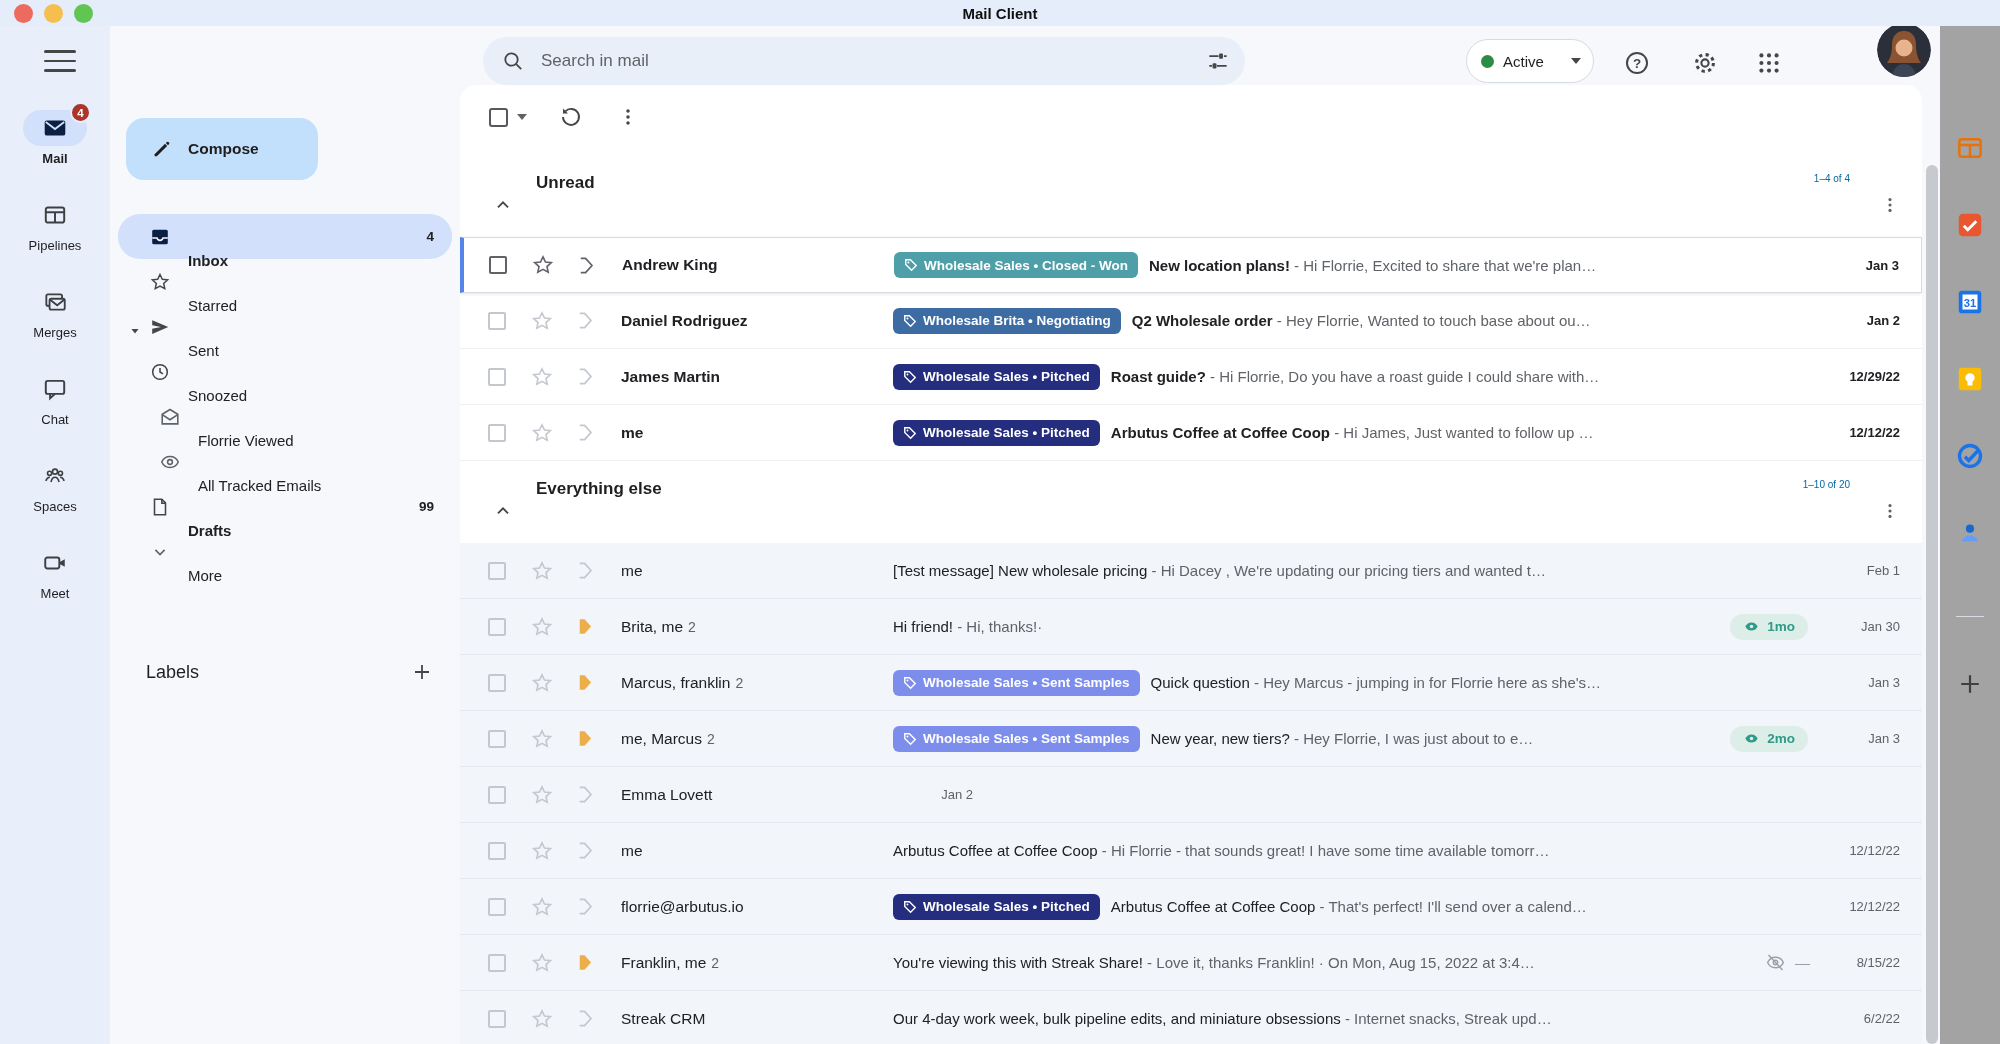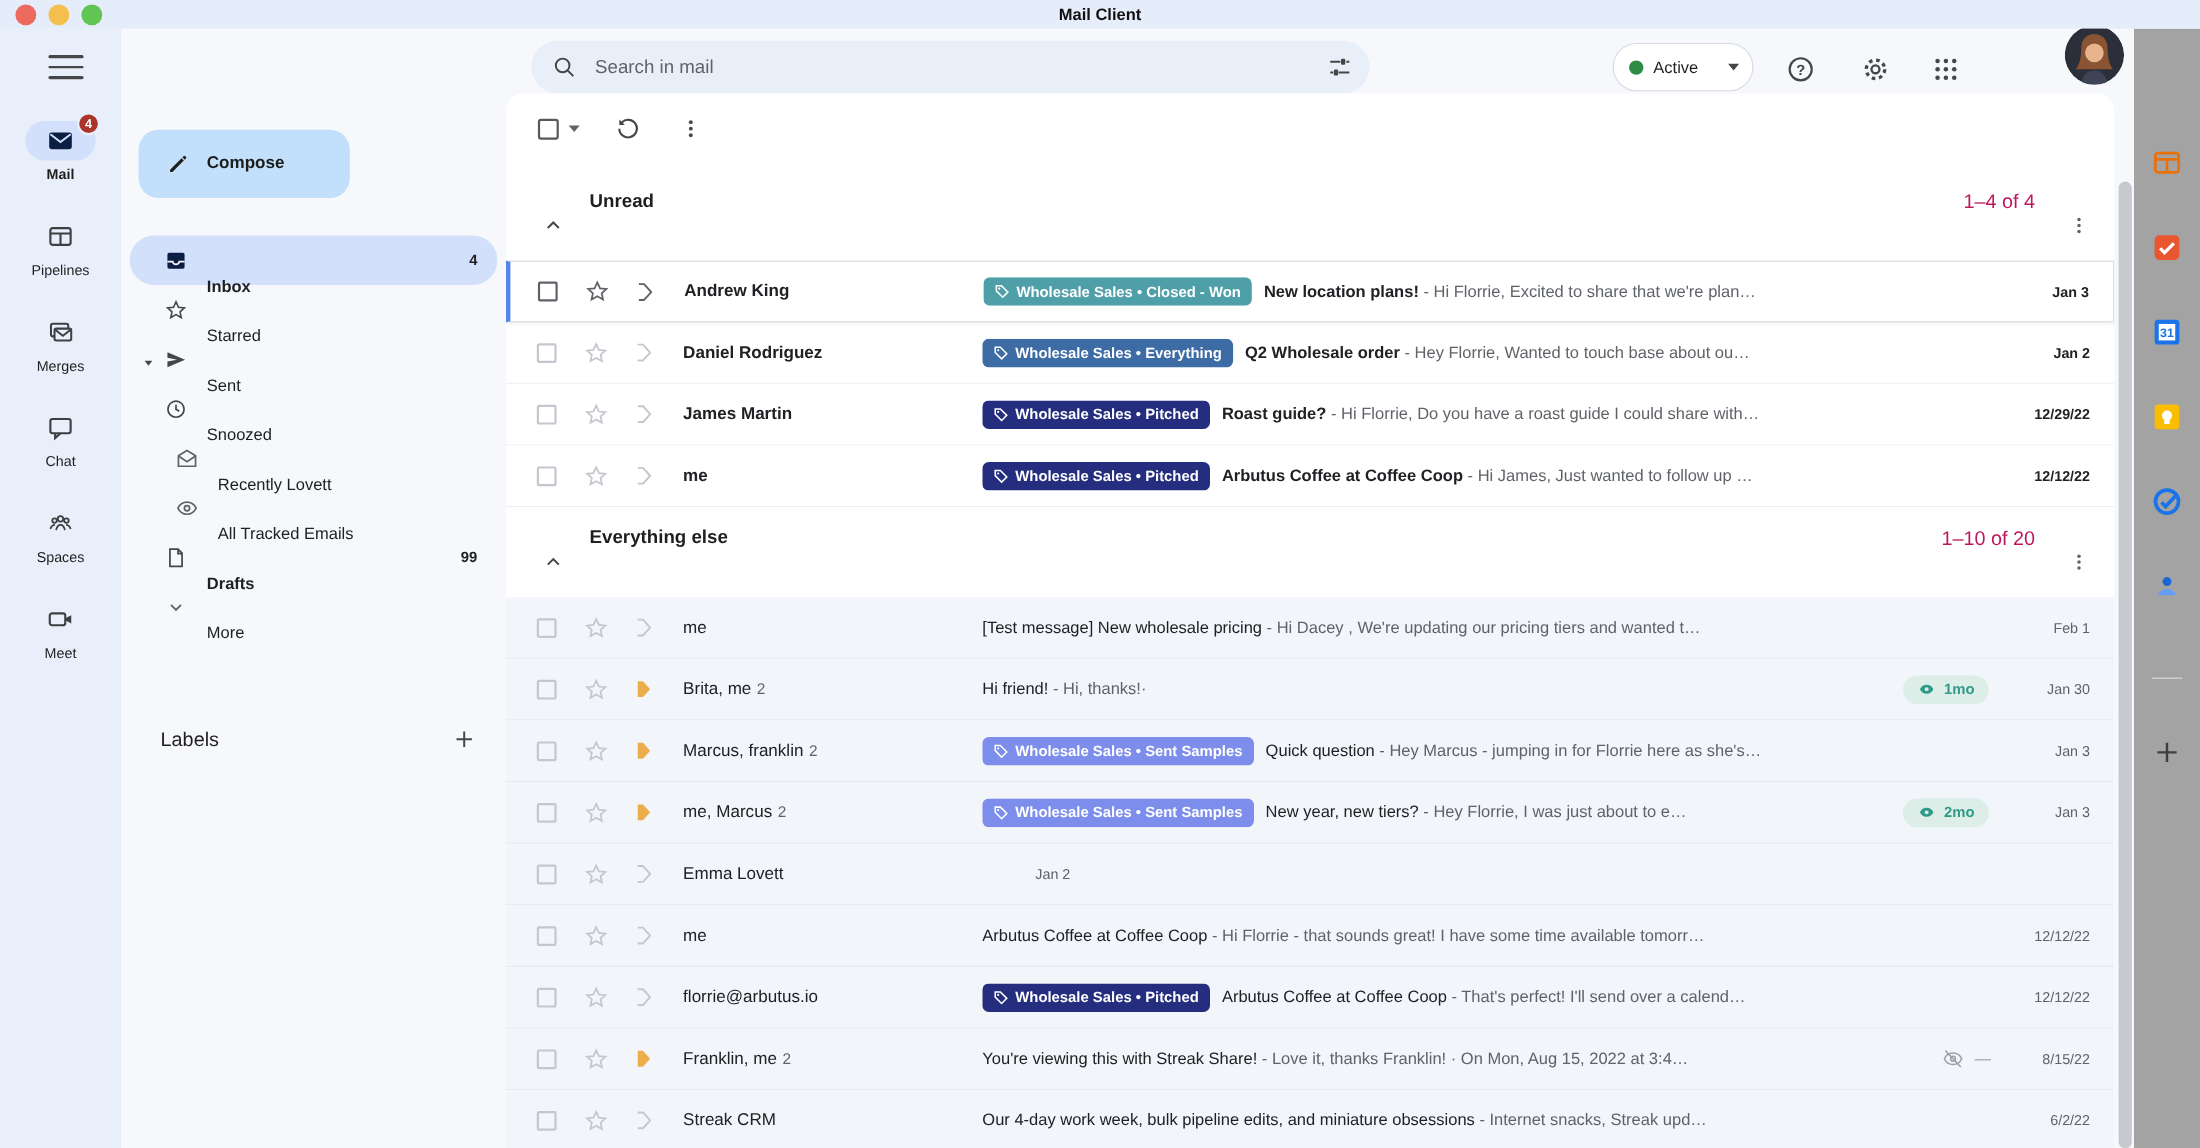--- a/index.html
+++ b/index.html
@@ -50,21 +50,21 @@
   .panel { position:absolute; left:460px; top:85px; width:1462px; bottom:0; background:#fff;
            border-radius:16px 16px 0 0; overflow:hidden; }
   .toolbar { height:64px; display:flex; align-items:center; padding-left:29px; }
   .sel-cb { width:19px; height:19px; border:2px solid #55585c; border-radius:3px; background:#fff; cursor:pointer; }
   .sel-caret { margin-left:9px; cursor:pointer; }
   .tb-refresh { margin-left:32px; } .tb-dots { margin-left:34px; }
 
   .section-header { display:flex; height:64px; padding:0 22px 0 32px; }
   .section-header.first { margin-top:24px; } .section-header.second { margin-top:18px; }
   .section-title { font-size:17px; font-weight:700; color:#1f1f1f; margin-left:22px; }
-  .range { margin-left:auto; font-size:18px; color:#be185d; }
+  .range { margin-left:auto; font-size:10px; color:#0369a1; }
   .header-dots { margin-left:30px; }
 
   .mail-row { height:56px; display:flex; align-items:center; padding:0 16px 0 28px; background:#fff;
               border-bottom:1px solid #edeff3; cursor:pointer; position:relative; }
   .mail-row.read { background:#f2f5fa; border-bottom:1px solid #e4e8f0; }
   .mail-row.selected { border:1px solid #d8dbe1; border-left:4px solid #5585e8; box-shadow:0 1px 3px rgba(32,33,36,.12);
                        padding-left:25px; z-index:2; }
   .row-cb { width:18px; height:18px; border:2px solid #c3c7ce; border-radius:2px; flex:none; background:transparent; }
   .mail-row.selected .row-cb { border-color:#5f6368; }
   .row-star { margin-left:24px; flex:none; display:flex; }
@@ -343,21 +343,21 @@
         </div>
         <div class="side-item indent">
           <span class="side-icon">
             <span class="ic" style="display: flex;">
               <svg width="22" height="22" viewBox="0 0 24 24">
                 <path d="M12 3.8 20.5 9v10.5h-17V9z" fill="none" stroke="#5f6368" stroke-width="1.7"></path>
                 <path d="M3.5 9.3 12 15l8.5-5.7" fill="none" stroke="#5f6368" stroke-width="1.7"></path>
               </svg>
             </span>
           </span>
-          <span class="side-label">Recently Lovett</span>
+          <span class="side-label">Florrie Viewed</span>
         </div>
         <div class="side-item indent">
           <span class="side-icon">
             <span class="ic" style="display: flex;">
               <svg width="22" height="22" viewBox="0 0 24 24">
                 <path d="M12 6c-4.4 0-7.6 2.9-9 6 1.4 3.1 4.6 6 9 6s7.6-2.9 9-6c-1.4-3.1-4.6-6-9-6z" fill="none" stroke="#5f6368" stroke-width="1.7"></path>
                 <circle cx="12" cy="12" r="2.6" fill="none" stroke="#5f6368" stroke-width="1.7"></circle>
               </svg>
             </span>
           </span>
@@ -493,21 +493,21 @@
           </button>
           <div class="sender">Daniel Rodriguez</div>
           <div class="mid">
             <span class="badge" style="background: rgb(61, 107, 163);">
               <span class="ic" style="display: flex;">
                 <svg width="14" height="14" viewBox="0 0 24 24">
                   <path d="M3 3h8l10 10-8 8L3 11z" fill="none" stroke="#fff" stroke-width="2.4"></path>
                   <circle cx="7.6" cy="7.6" r="1.7" fill="#fff"></circle>
                 </svg>
               </span>
-              <span>Wholesale Sales • Everything</span>
+              <span>Wholesale Brita • Negotiating</span>
             </span>
             <span class="subject">Q2 Wholesale order</span>
             <span class="snippet">&nbsp;- Hey Florrie, Wanted to touch base about ou…</span>
           </div>
           <span class="date">Jan 2</span>
         </div>
         <div class="mail-row unread">
           <button class="row-cb"></button>
           <button class="iconbtn row-star">
             <span class="ic" style="display: flex;">

